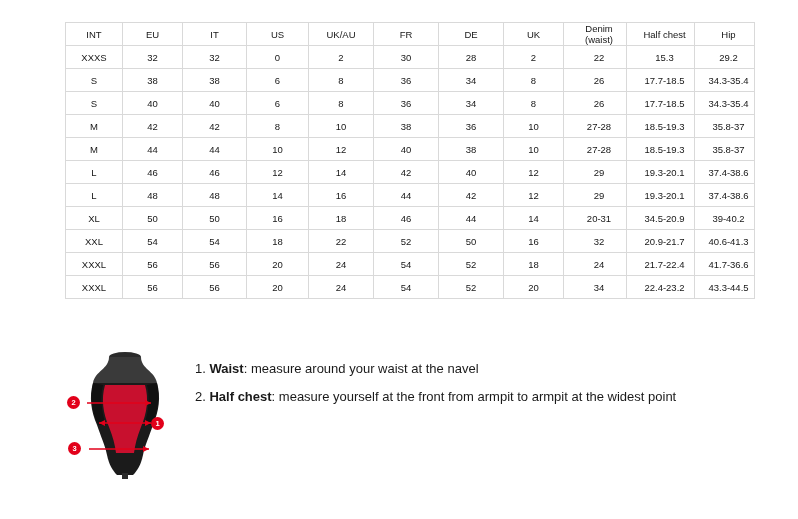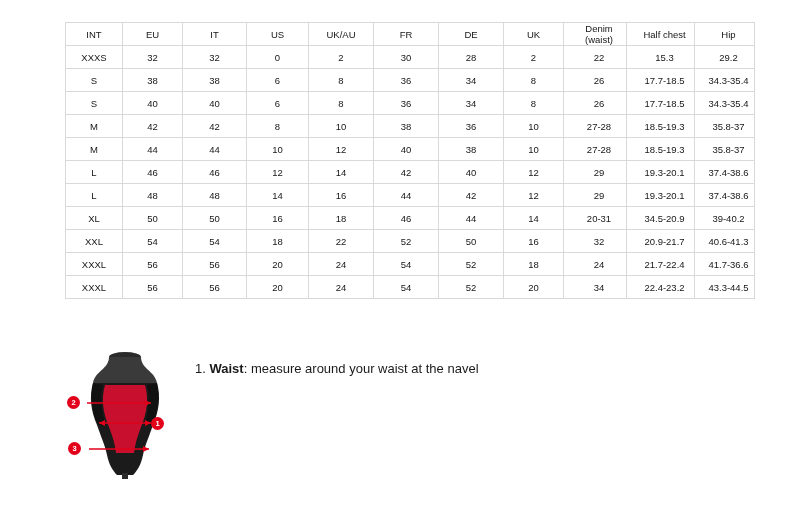--- a/index.html
+++ b/index.html
@@ -331,16 +331,17 @@
           <line x1="24" y1="100" x2="84" y2="100" stroke="#e2001a" stroke-width="1.6"></line>
           <polygon points="84,100 78,97 78,103" fill="#e2001a"></polygon>
         </svg>
         <div class="marker m1">1</div>
         <div class="marker m2">2</div>
         <div class="marker m3">3</div>
       </div>
 
       <div class="notes" id="notes">
           <div class="note"><span>1.</span> <b>Waist</b><span>: measure around your waist at the navel</span></div>
+          <div class="note"><span>2.</span> <b>Half chest</b><span>: measure yourself at the front from armpit to armpit at the widest point</span></div>
         </div>
     </div>
   </div>
 </div>
 
 </body></html>

